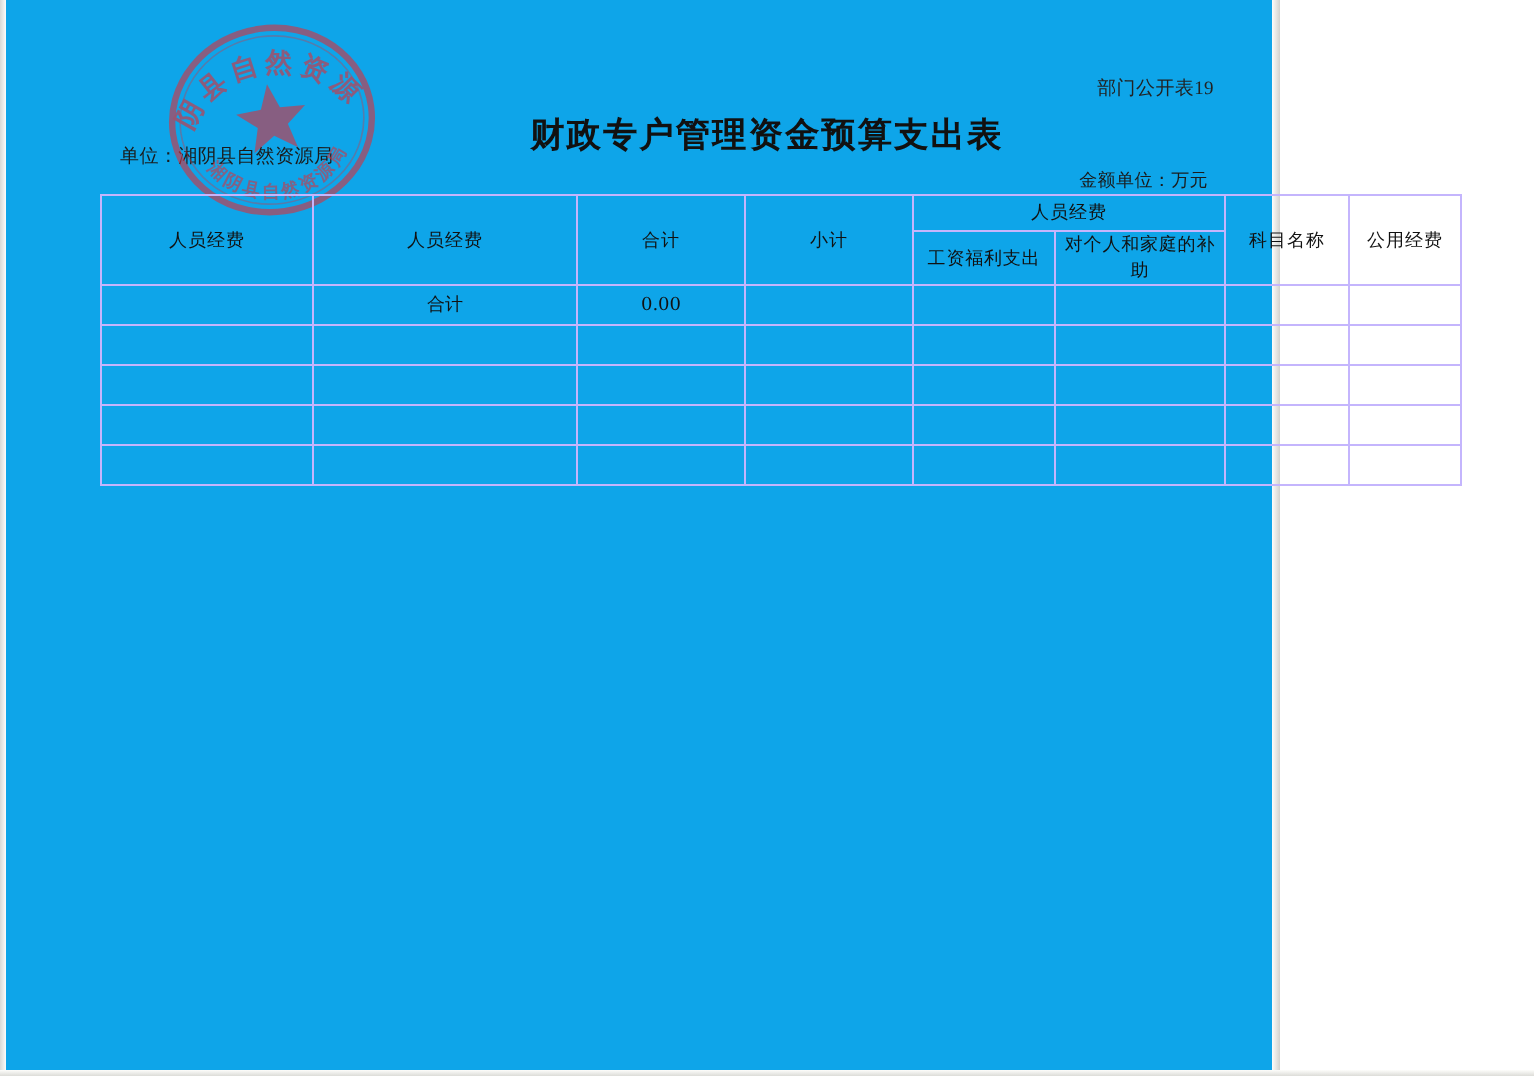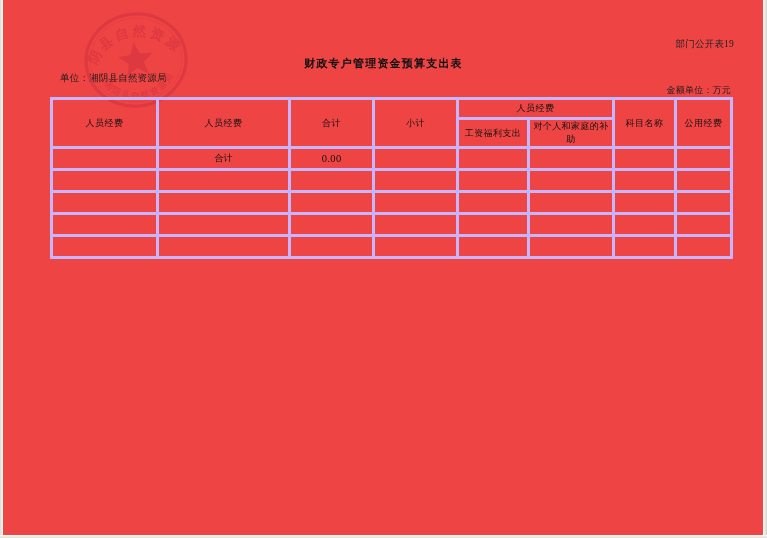--- a/index.html
+++ b/index.html
@@ -10,23 +10,23 @@
     width: 767px;
     height: 538px;
     background: #ffffff;
     font-family: "Liberation Serif", "DejaVu Serif", serif;
     color: #1a1a1a;
     overflow: hidden;
     position: relative;
   }
   .page {
     position: relative;
-    width: 767px;
+    width: 640px;
     height: 538px;
-    background: #ef4444;
+    background: #0ea5e9;
   }
   
   .scan-edge-left {
     position: absolute;
     left: 0; top: 0;
     width: 3px; height: 538px;
     background: linear-gradient(to right, #d9d9d6, #fdfdfb);
   }
   .scan-edge-right {
     position: absolute;
@@ -50,21 +50,21 @@
     color: #222;
     font-family: "Liberation Serif", serif;
   }
 
   .title {
     position: absolute;
     left: 0;
     top: 56px;
     width: 767px;
     text-align: center;
-    font-size: 11px;
+    font-size: 17px;
     font-weight: bold;
     letter-spacing: 1.2px;
     color: #111;
     font-family: "DejaVu Serif", "Liberation Serif", serif;
   }
 
   .unit-line {
     position: absolute;
     left: 60px;
     top: 72px;
@@ -89,21 +89,21 @@
     top: 97px;
     width: 680px;
   }
   table.budget {
     border-collapse: collapse;
     width: 680px;
     table-layout: fixed;
   }
   table.budget th,
   table.budget td {
-    border: 3px solid #c4b5fd;
+    border: 1px solid #c4b5fd;
     font-weight: normal;
     font-size: 9px;
     color: #111;
     text-align: center;
     vertical-align: middle;
     padding: 0;
     font-family: "DejaVu Serif", "Liberation Serif", serif;
   }
   .hdr-row1 th {
     height: 17px;

